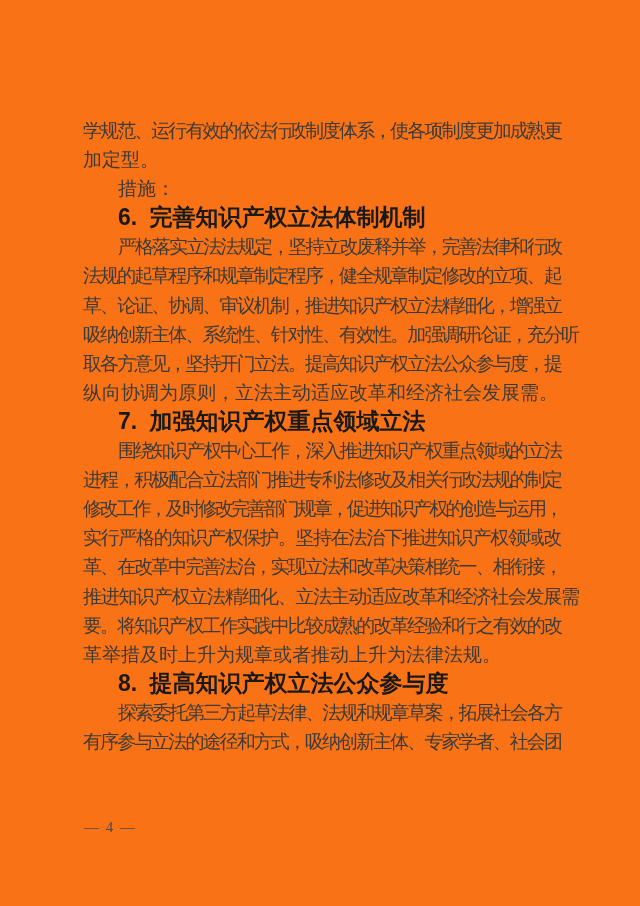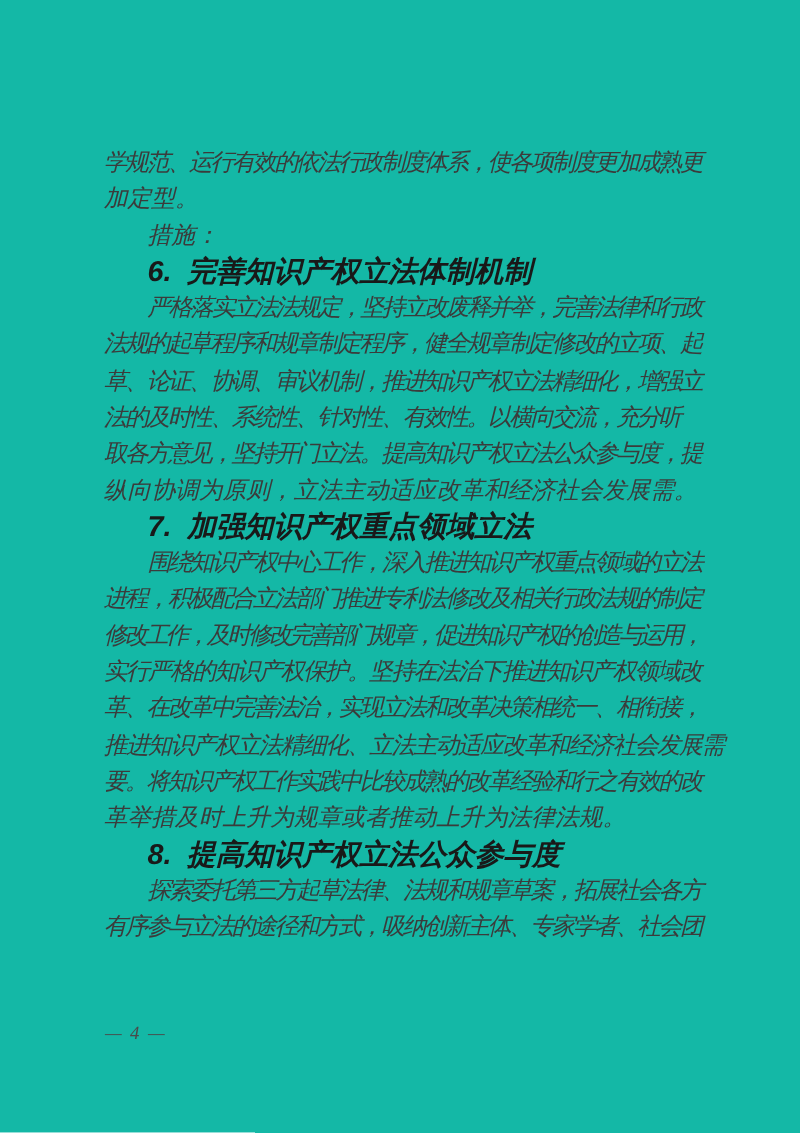--- a/index.html
+++ b/index.html
@@ -4,24 +4,23 @@
 <style>
   html, body {
     margin: 0;
     padding: 0;
     background: #fdfdfd;
   }
   .page {
     position: relative;
     width: 640px;
     height: 906px;
-    background: #14b8a6;
+    background: #f97316;
     overflow: hidden;
     font-family: "Liberation Serif", serif;
-    font-style: italic;
   }
   .text-block {
     position: absolute;
     left: 83px;
     top: 116px;
     width: 478px;
   }
   .ln {
     height: 29.1px;
     line-height: 29.1px;
@@ -54,21 +53,21 @@
 
 <div class="page">
   <div class="text-block">
     <div class="ln fit"><span style="letter-spacing: -1.92913px;">学规范、运行有效的依法行政制度体系，使各项制度更加成熟更</span></div>
     <div class="ln"><span>加定型。</span></div>
     <div class="ln ind"><span>措施：</span></div>
     <div class="ln ind head"><span>6. 完善知识产权立法体制机制</span></div>
     <div class="ln ind fit"><span style="letter-spacing: -1.96214px;">严格落实立法法规定，坚持立改废释并举，完善法律和行政</span></div>
     <div class="ln fit"><span style="letter-spacing: -1.92913px;">法规的起草程序和规章制定程序，健全规章制定修改的立项、起</span></div>
     <div class="ln fit"><span style="letter-spacing: -1.92913px;">草、论证、协调、审议机制，推进知识产权立法精细化，增强立</span></div>
-    <div class="ln fit"><span style="letter-spacing: -1.92913px;">法的及时性、系统性、针对性、有效性。以横向交流，充分听</span></div>
+    <div class="ln fit"><span style="letter-spacing: -1.92913px;">吸纳创新主体、系统性、针对性、有效性。加强调研论证，充分听</span></div>
     <div class="ln fit"><span style="letter-spacing: -1.92913px;">取各方意见，坚持开门立法。提高知识产权立法公众参与度，提</span></div>
     <div class="ln"><span>纵向协调为原则，立法主动适应改革和经济社会发展需。</span></div>
     <div class="ln ind head"><span>7. 加强知识产权重点领域立法</span></div>
     <div class="ln ind fit"><span style="letter-spacing: -1.96214px;">围绕知识产权中心工作，深入推进知识产权重点领域的立法</span></div>
     <div class="ln fit"><span style="letter-spacing: -1.92913px;">进程，积极配合立法部门推进专利法修改及相关行政法规的制定</span></div>
     <div class="ln fit"><span style="letter-spacing: -2.51778px;">修改工作，及时修改完善部门规章，促进知识产权的创造与运用，</span></div>
     <div class="ln fit"><span style="letter-spacing: -1.2963px;">实行严格的知识产权保护。坚持在法治下推进知识产权领域改</span></div>
     <div class="ln fit"><span style="letter-spacing: -1.92913px;">革、在改革中完善法治，实现立法和改革决策相统一、相衔接，</span></div>
     <div class="ln fit"><span style="letter-spacing: -1.2963px;">推进知识产权立法精细化、立法主动适应改革和经济社会发展需</span></div>
     <div class="ln fit"><span style="letter-spacing: -1.92913px;">要。将知识产权工作实践中比较成熟的改革经验和行之有效的改</span></div>

